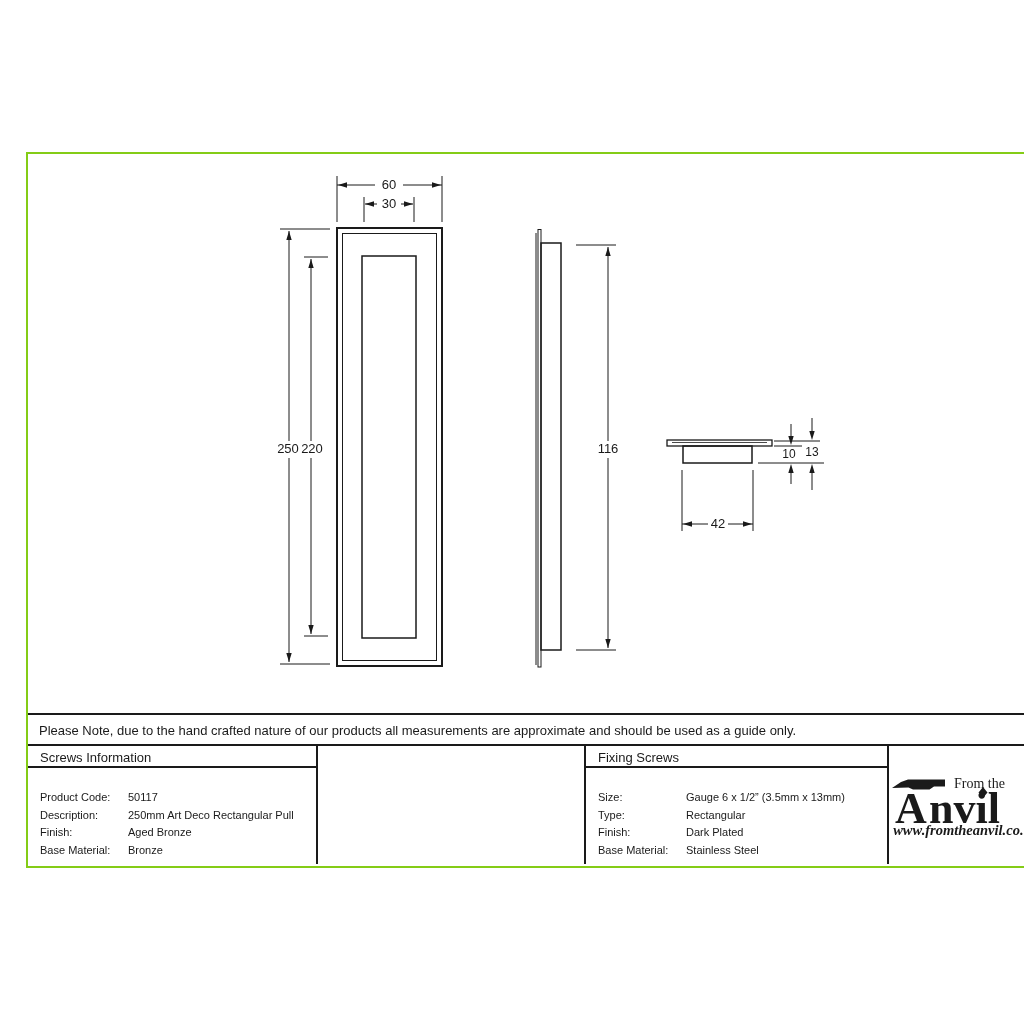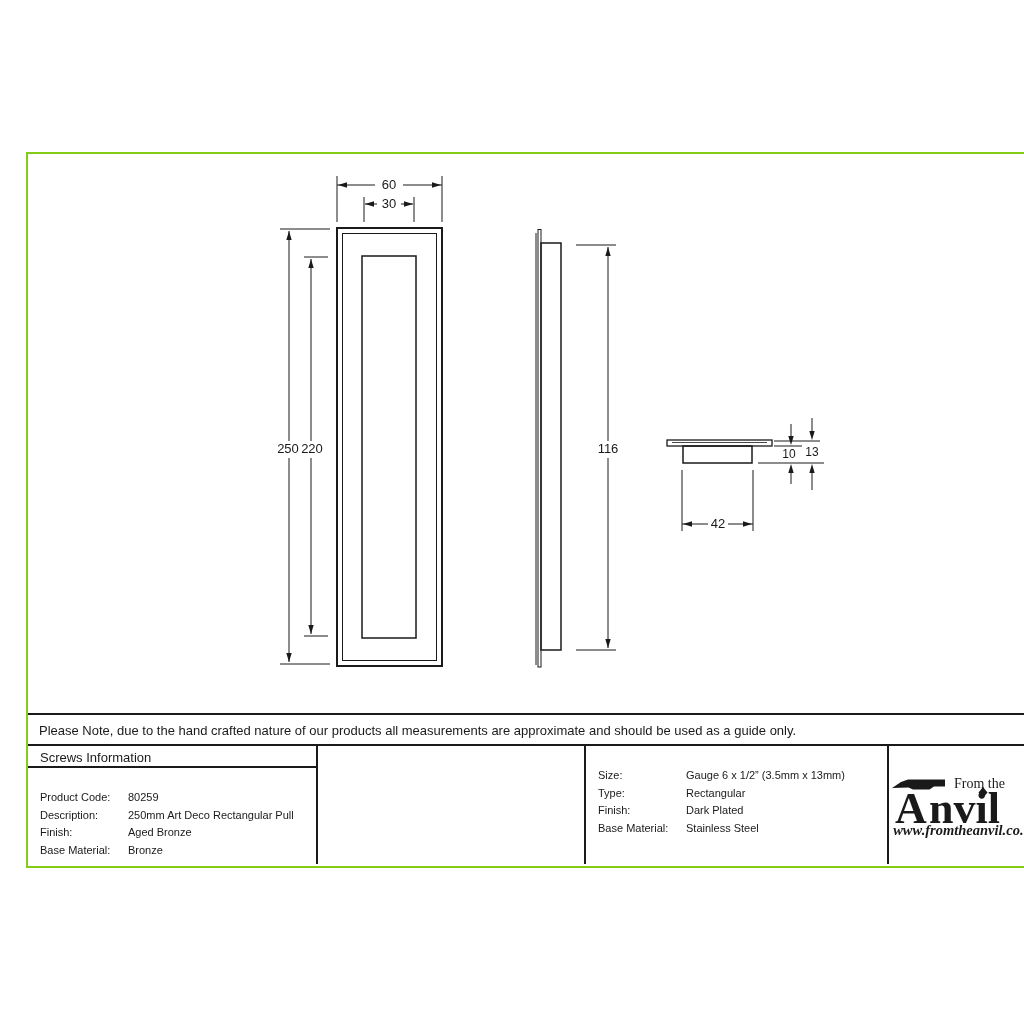--- a/index.html
+++ b/index.html
@@ -106,41 +106,42 @@
     <span>Please Note, due to the hand crafted nature of our products all measurements are approximate and should be used as a guide only.</span>
   </div>
 
   <div class="spec-table">
 
     <div class="cell c1">
       <div class="cell-header">Screws Information</div>
       <div class="cell-body">
         <div class="kv">
           <span class="lbl">Product Code:</span>
-          <span class="val">80259</span>
+          <span class="val">50117</span>
         </div>
         <div class="kv">
           <span class="lbl">Description:</span>
           <span class="val">250mm Art Deco Rectangular Pull</span>
         </div>
         <div class="kv">
           <span class="lbl">Finish:</span>
           <span class="val">Aged Bronze</span>
         </div>
         <div class="kv">
           <span class="lbl">Base Material:</span>
           <span class="val">Bronze</span>
         </div>
       </div>
     </div>
 
     <div class="cell c2">
     </div>
 
     <div class="cell c3">
+      <div class="cell-header">Fixing Screws</div>
       <div class="cell-body">
         <div class="kv">
           <span class="lbl">Size:</span>
           <span class="val">Gauge 6 x 1/2” (3.5mm x 13mm)</span>
         </div>
         <div class="kv">
           <span class="lbl">Type:</span>
           <span class="val">Rectangular</span>
         </div>
         <div class="kv">

